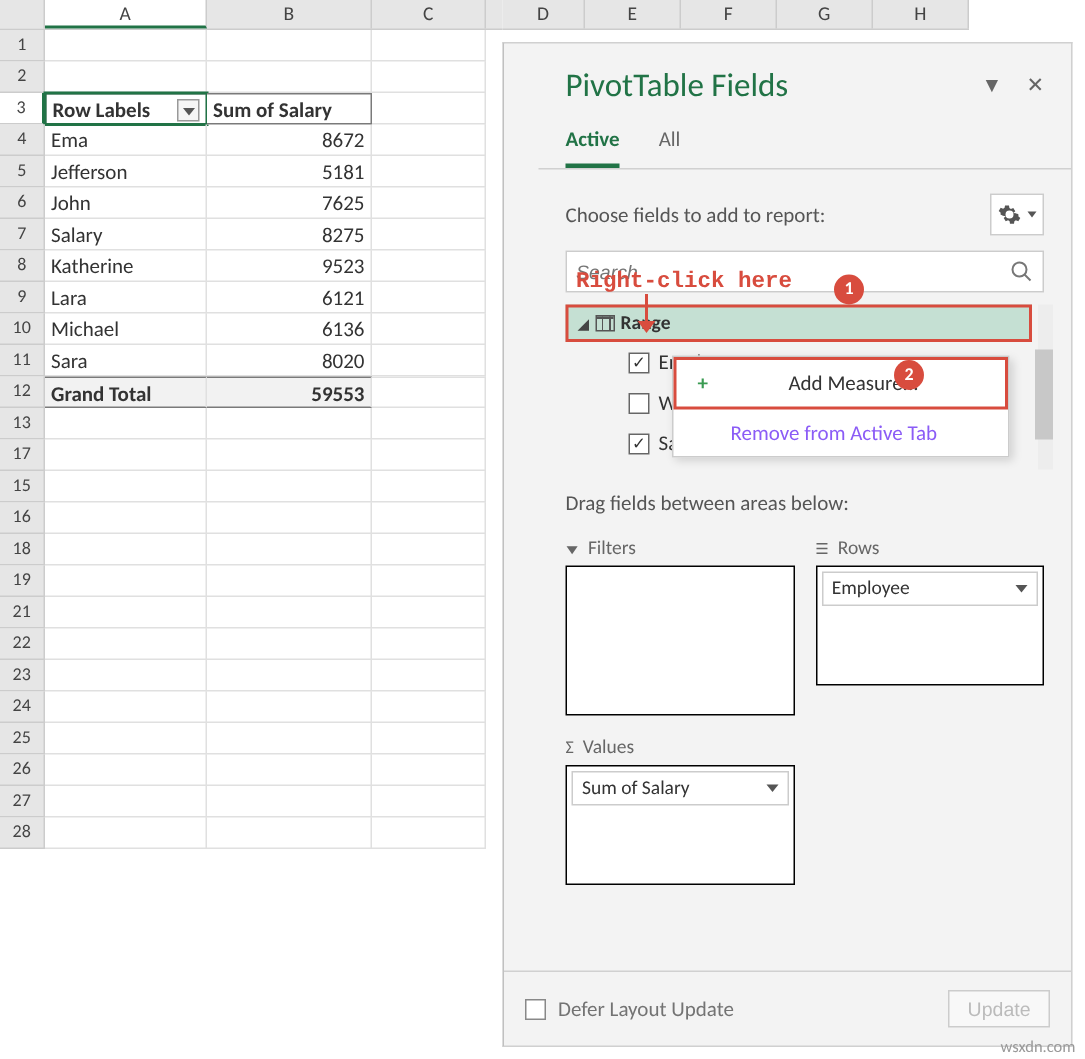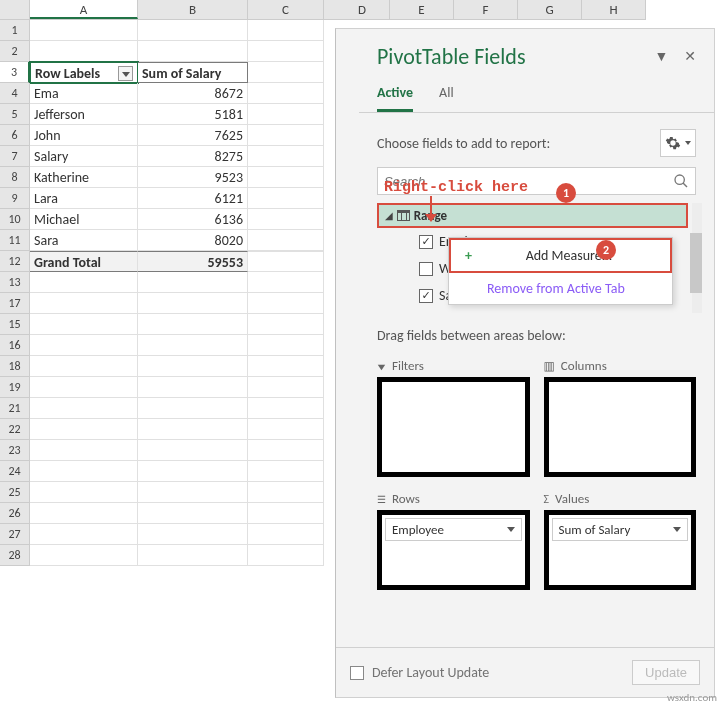--- a/index.html
+++ b/index.html
@@ -68,21 +68,21 @@
     .range-row .expand { font-size:10px; color:#444; }
     .range-label { font-weight:bold; color:#333; font-size:13px;text-align:right;}
     .field-item { padding: 5px 0 5px 42px; display:flex; align-items:center; gap:6px; font-size:14px;}
     .cb { width:14px; height:14px; border:1px solid #666; display:inline-flex; align-items:center; justify-content:center; background:#fff;}
     .cb.checked::after { content:'✓'; font-size:11px; color:#333; line-height:1;}
     
     .drag-label { padding: 14px 18px 10px; color:#555; font-size:14px;}
     .areas { display:grid; grid-template-columns: 1fr 1fr; gap: 10px 14px; padding: 0 18px; }
     .area { }
     .area-h { color:#666; font-size:13px; padding:4px 0; display:flex; align-items:center; gap:6px;}
-    .area-box { background:#fff; border:5px solid #000000; height:100px; }
+    .area-box { background:#fff; border:1px solid #000000; height:100px; }
     .area-box.short { height:80px; }
     .dd { margin:3px; border:1px solid #ccc; background:#fff; padding:3px 6px; font-size:13px; display:flex; justify-content:space-between; align-items:center;}
     .dd::after { content:''; border-left:4px solid transparent; border-right:4px solid transparent; border-top:5px solid #555;}
     
     .pane-footer { position:absolute; bottom:0; left:0; right:0; border-top:1px solid #d0d0d0; padding:12px 14px; display:flex; align-items:center; gap:8px;}
     .pane-footer .cb2 { width:14px; height:14px; border:1px solid #888; background:#fff;}
     .pane-footer .label { flex:1; color:#737373; font-size:14px;}
     .update-btn { border:1px solid #ccc; background:#f8f8f8; color:#bbb; padding:4px 12px; font-size:13px;}
     
     
@@ -337,27 +337,20 @@
     <div class="fields-thumb"></div>
   </div>
 
   <div class="drag-label">Drag fields between areas below:</div>
 
   <div class="areas">
     <div class="area">
       <div class="area-h">
           <span class="icon-filter"></span>
           <span>Filters</span>
-        </div>
-      <div class="area-box"></div>
-    </div>
-    <div class="area">
-      <div class="area-h">
-          <span class="icon-cols"></span>
-          <span>Columns</span>
         </div>
       <div class="area-box"></div>
     </div>
     <div class="area">
       <div class="area-h">
           <span class="icon-rows"></span>
           <span>Rows</span>
         </div>
       <div class="area-box short">
         <div class="dd">

